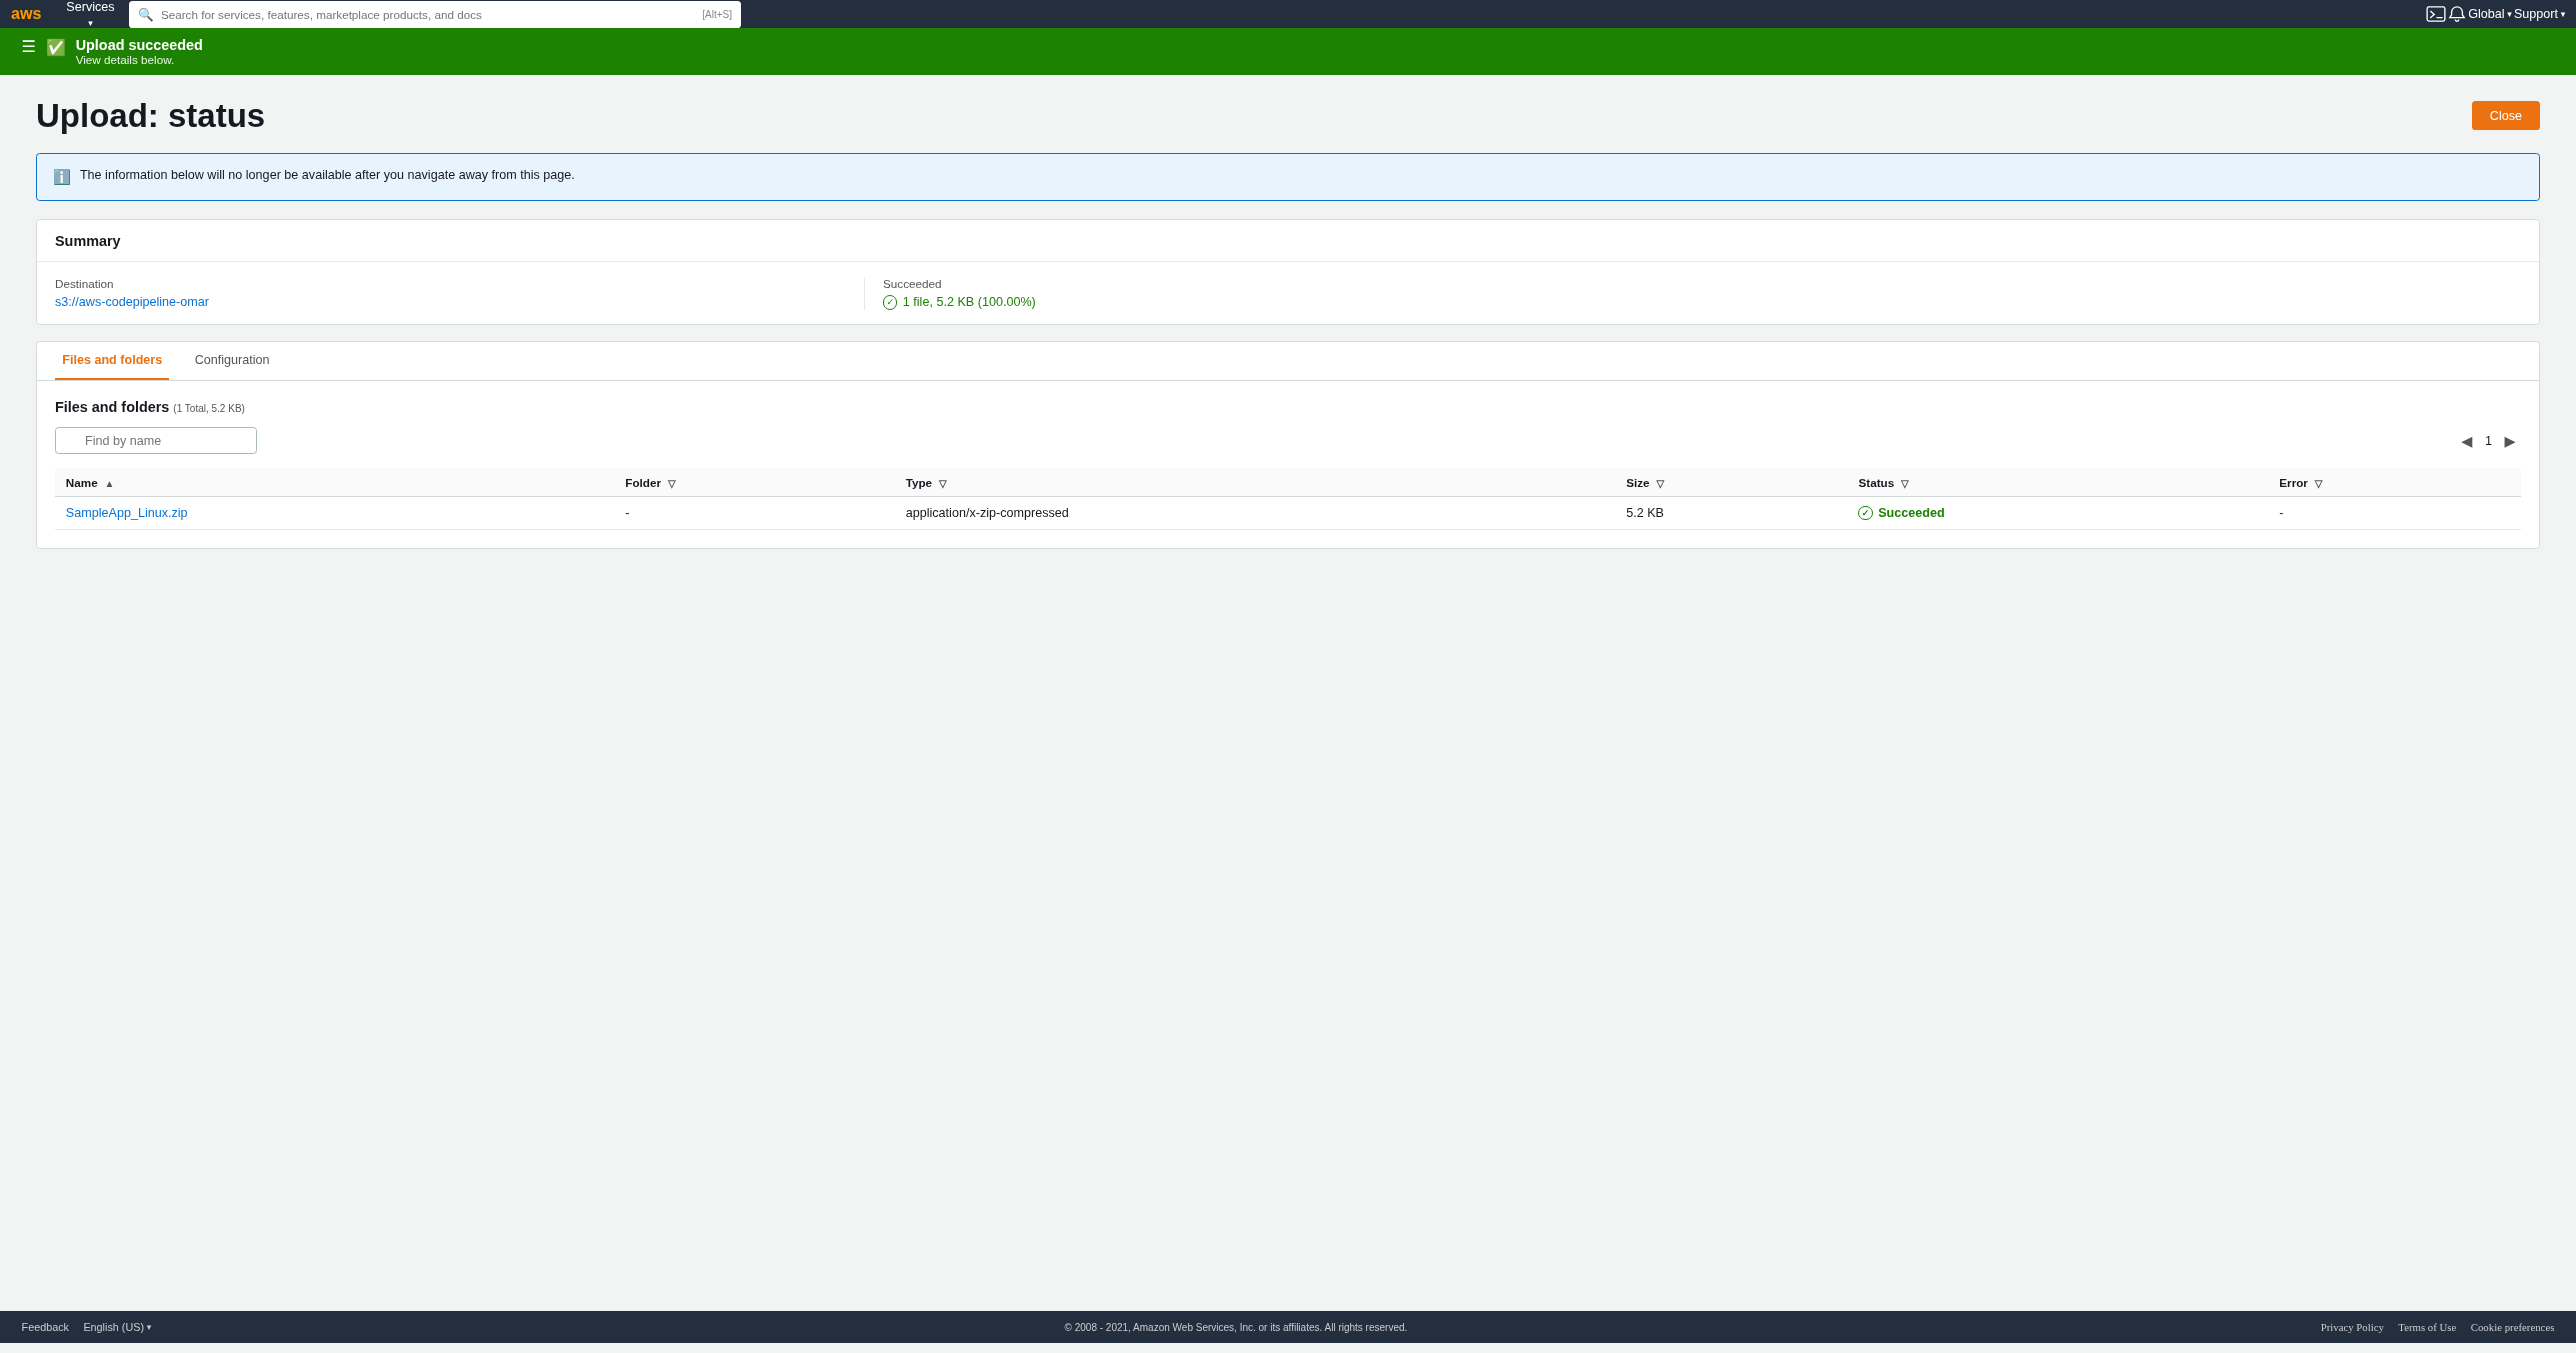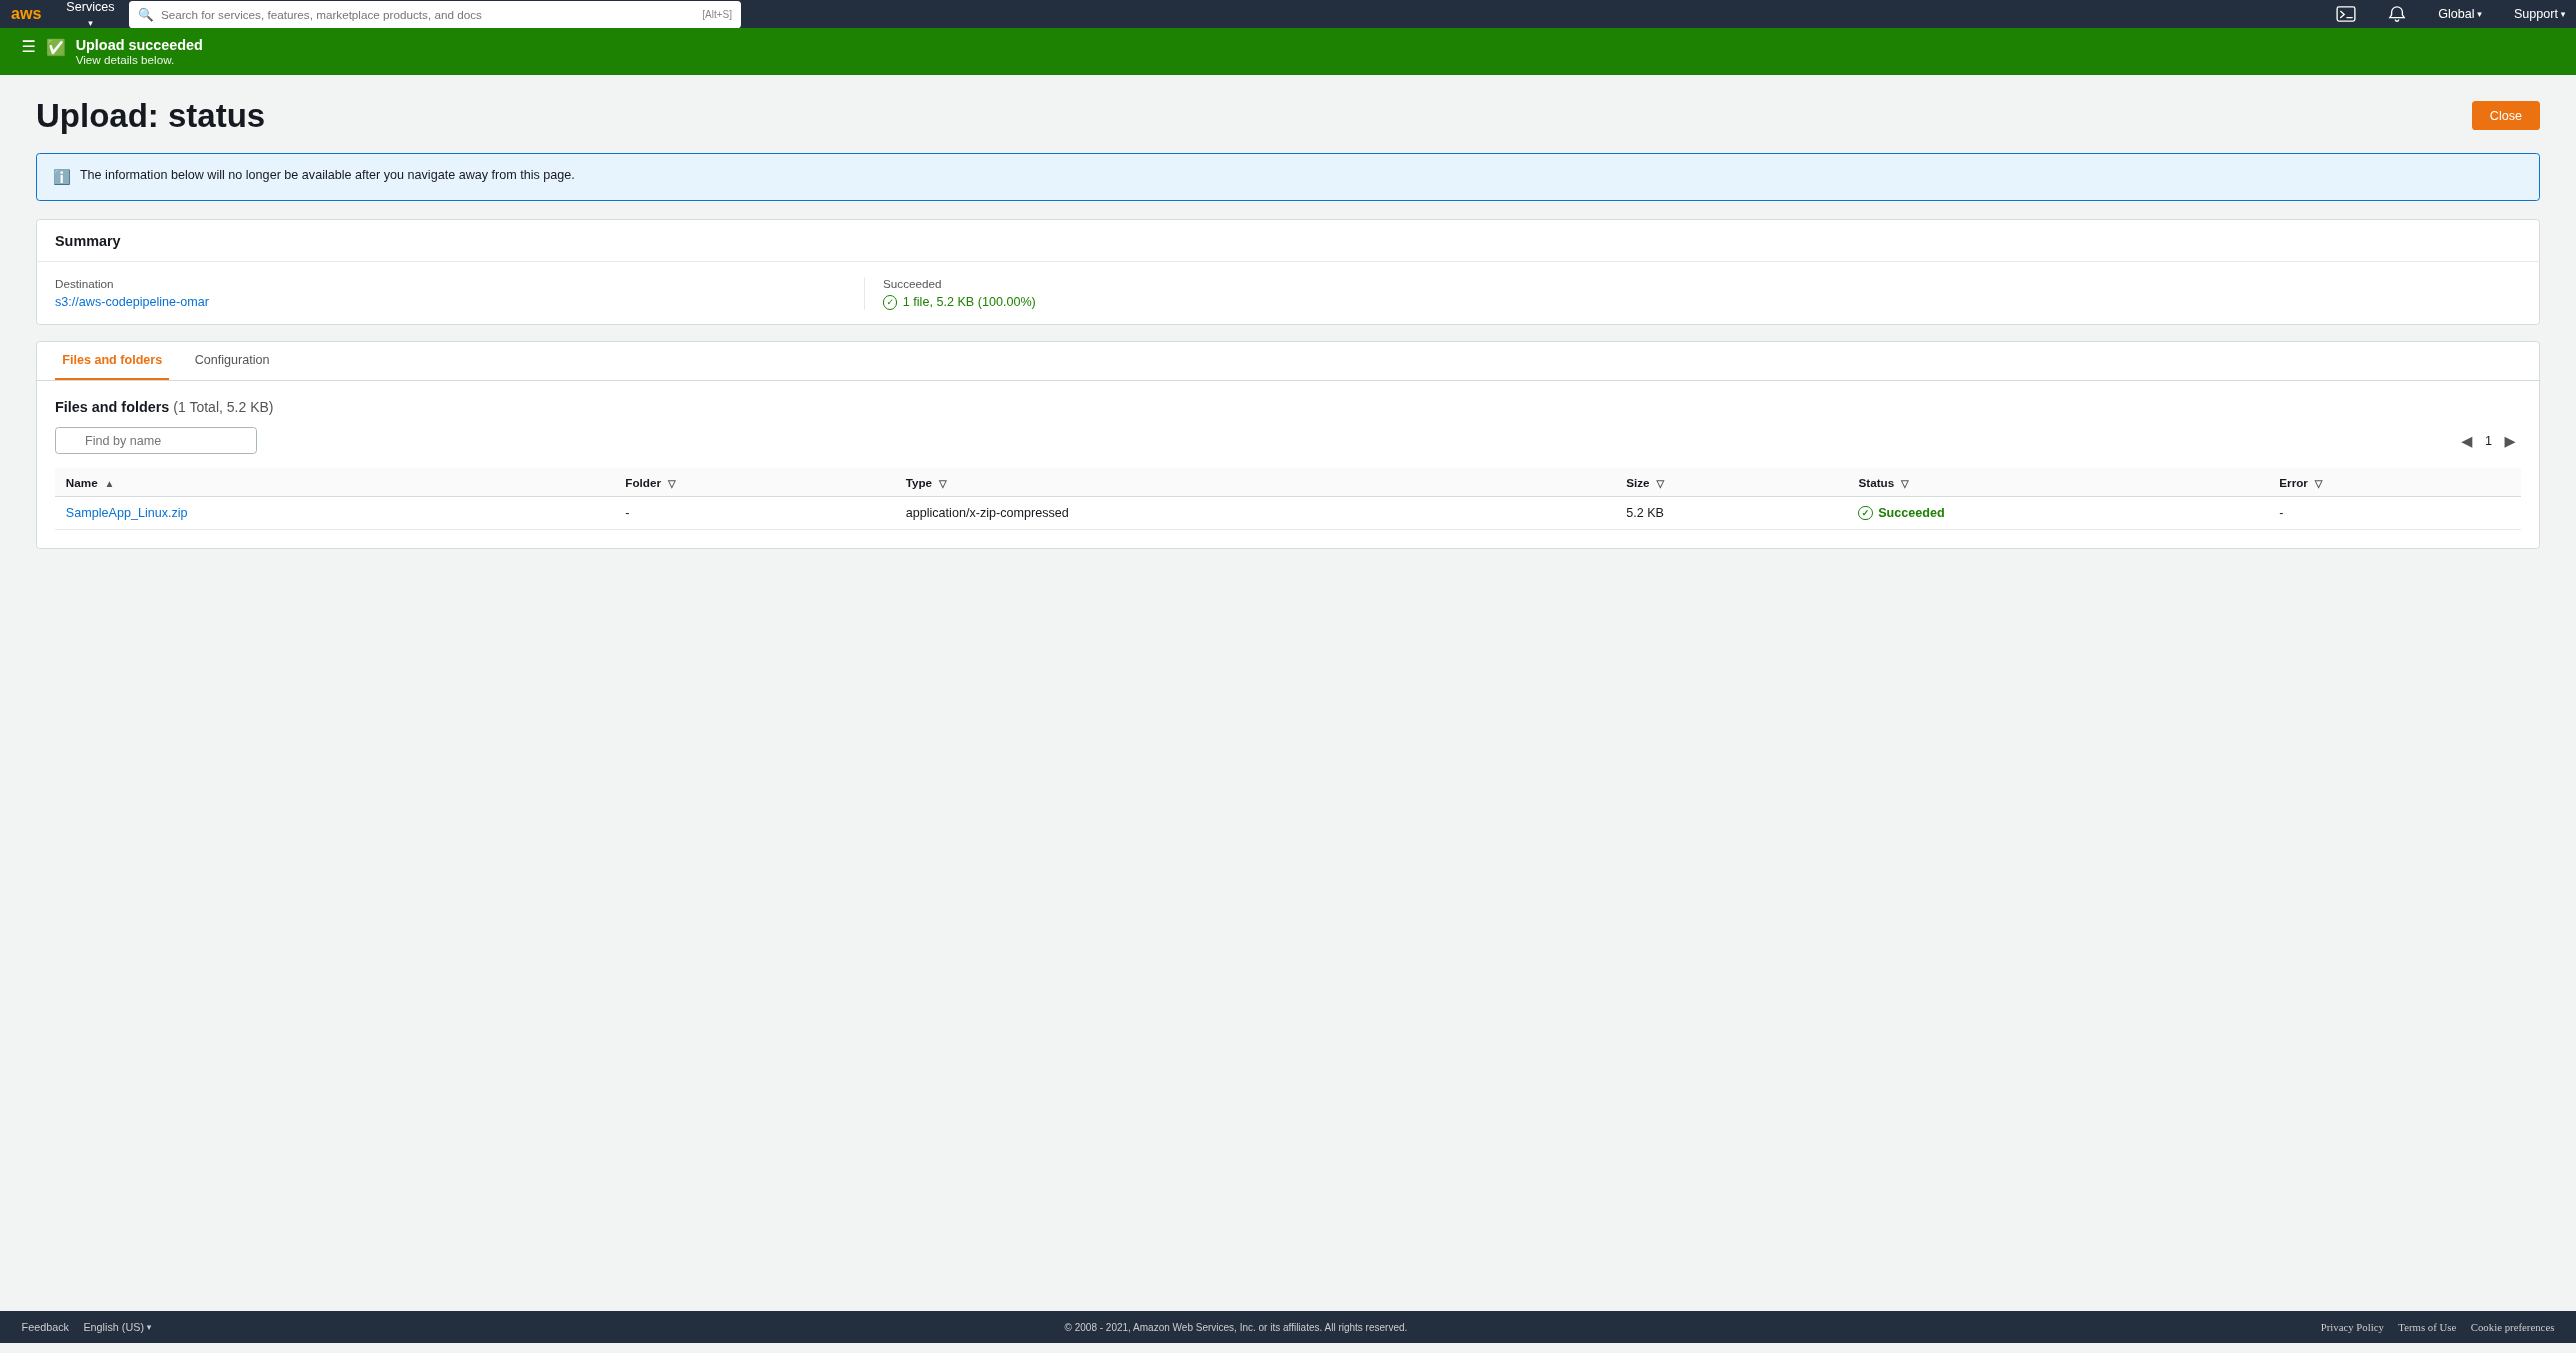--- a/index.html
+++ b/index.html
@@ -48,21 +48,21 @@
       border: none;
       outline: none;
       width: 100%;
       font-size: 11.7px;
       color: #555;
     }
     .nav-right {
       margin-left: auto;
       display: flex;
       align-items: center;
-      gap: 32px;
+      gap: 2px;
       color: #fff;
     }
     .nav-icon-btn {
       background: none;
       border: none;
       color: #fff;
       cursor: pointer;
       font-size: 16px;
       display: flex;
       align-items: center;
@@ -249,21 +249,21 @@
       padding: 18px;
     }
     .files-section-title {
       font-size: 14.4px;
       font-weight: 700;
       margin-bottom: 12.6px;
     }
     .files-count {
       font-weight: 400;
       color: #555;
-      font-size: 14px;
+      font-size: 10px;
     }
     .search-row {
       display: flex;
       align-items: center;
       gap: 9px;
       margin-bottom: 14.4px;
     }
     .file-search {
       flex: 1;
       border: 0.9px solid #aab7b8;

